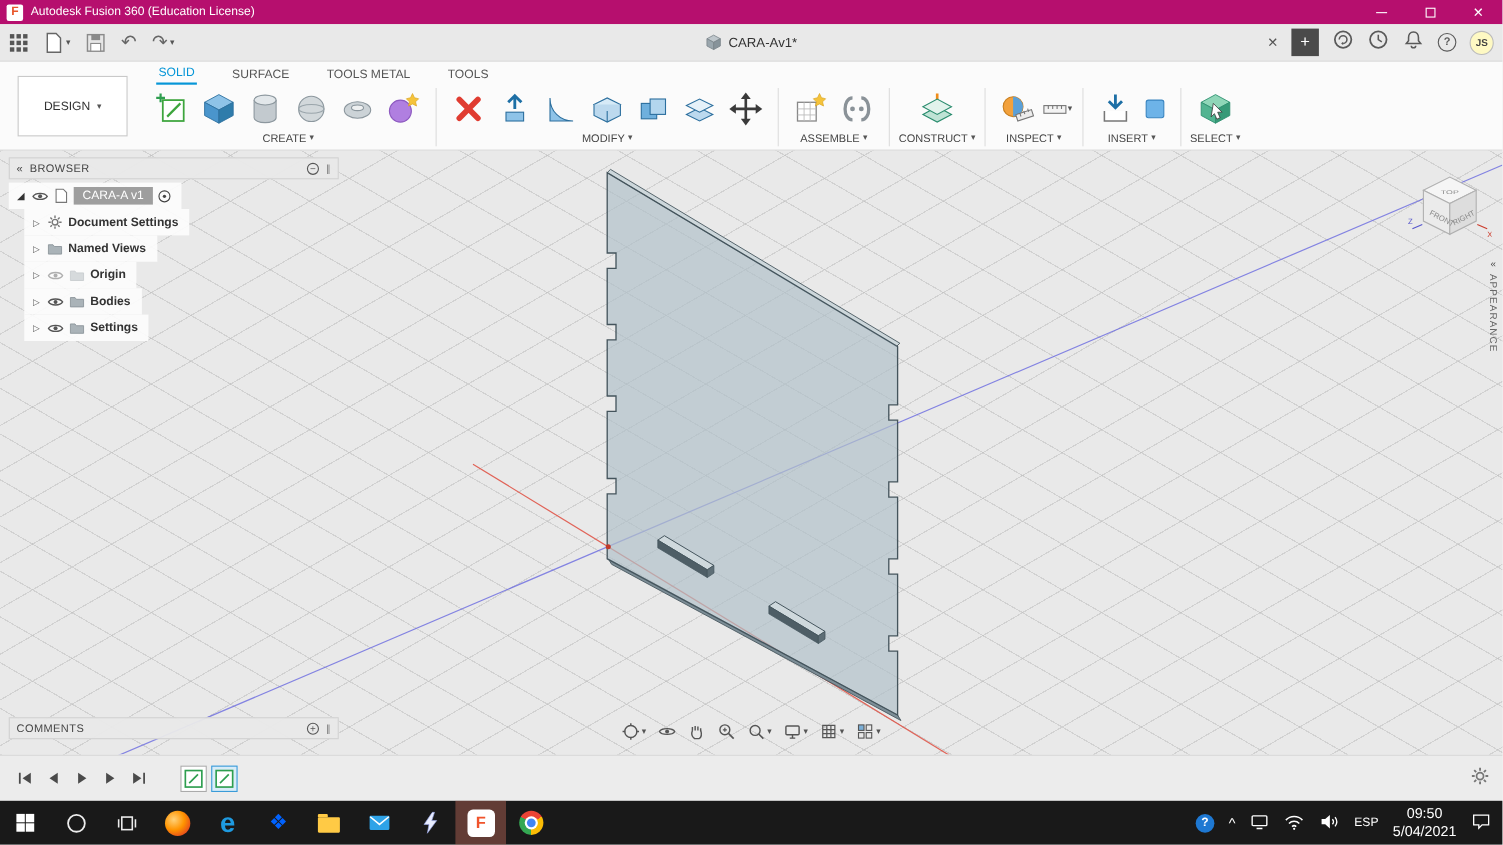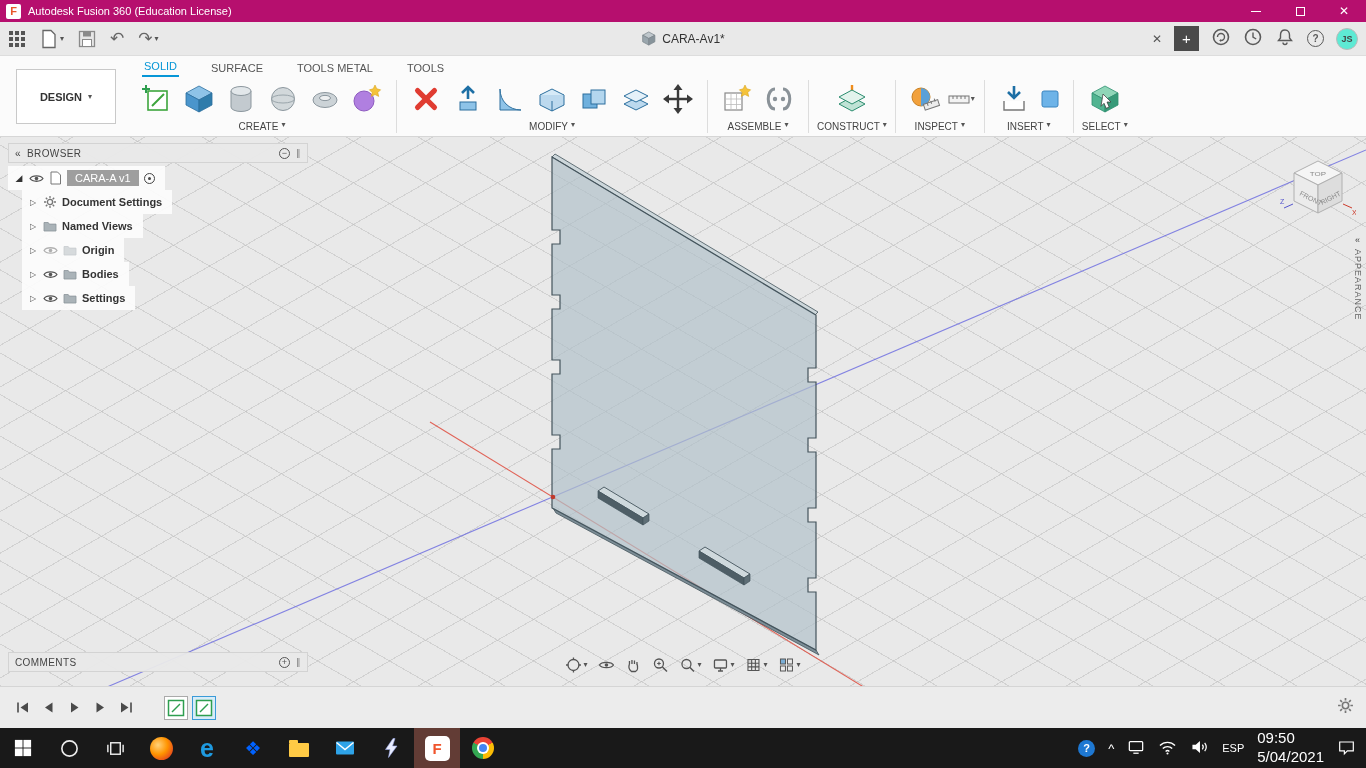--- a/index.html
+++ b/index.html
@@ -24,27 +24,27 @@
   .qat-btn { display:flex; align-items:center; gap:2px; color:#555; }
   .caret { font-size:8px; color:#555; line-height:1; }
   .doc-tab { position:absolute; left:50%; transform:translateX(-50%); display:flex;
     align-items:center; gap:6px; font-size:12px; color:#333; }
   .qat-right { margin-left:auto; display:flex; align-items:center; gap:12px; }
   .tab-close { color:#555; font-size:12px; }
   .new-tab-btn { width:25px; height:25px; background:#4a4a4a; color:#fff; font-size:15px;
     display:flex; align-items:center; justify-content:center; }
   .circle-glyph { width:17px; height:17px; border:1.5px solid #5a5a5a; border-radius:50%;
     color:#5a5a5a; font-size:10px; font-weight:bold; display:flex; align-items:center; justify-content:center; }
-  .avatar { width:22px; height:22px; background:#5eead4; border:1px solid #bbb; border-radius:50%;
+  .avatar { width:22px; height:22px; background:#fef9c3; border:1px solid #bbb; border-radius:50%;
     color:#444; font-size:9px; font-weight:bold; display:flex; align-items:center; justify-content:center; }
 
   
   .ribbon { height:81px; background:#fbfbfb; border-bottom:1px solid #d6d6d6; display:flex; flex:0 0 auto; }
   .design-box { margin:13px 12px 12px 16px; width:100px; border:1px solid #c9c9c9; background:#fff;
-    display:flex; align-items:center; justify-content:center; gap:6px; font-size:11px; color:#333;font-weight:bold; }
+    display:flex; align-items:center; justify-content:center; gap:6px; font-size:11px; color:#333; }
   .ribbon-main { flex:1; display:flex; flex-direction:column; }
   .ribbon-tabs { height:21px; display:flex; align-items:flex-end; gap:30px; padding:0 0 0 14px;
     font-size:11px; color:#555; }
   .rtab { padding:2px 2px 3px; }
   .rtab.active { color:#0696d7; border-bottom:2px solid #0696d7; }
   .ribbon-groups { flex:1; display:flex; }
   .rgroup { display:flex; flex-direction:column; align-items:center; padding:0 8px; }
   .rgroup-icons { flex:1; display:flex; align-items:center; }
   .rbtn { width:42px; height:44px; display:flex; align-items:center; justify-content:center; }
   .rbtn.small { width:30px; }
@@ -128,21 +128,21 @@
   .chrome-icon { width:22px; height:22px; border-radius:50%; position:relative;
     background:conic-gradient(from -60deg, #ea4335 0deg 120deg, #fbbc05 120deg 240deg, #34a853 240deg 360deg); }
   .chrome-icon::before { content:''; position:absolute; left:5px; top:5px; width:12px; height:12px;
     background:#fff; border-radius:50%; }
   .chrome-icon::after { content:''; position:absolute; left:7px; top:7px; width:8px; height:8px;
     background:#4285f4; border-radius:50%; }
   .tray { margin-left:auto; display:flex; align-items:center; gap:13px; padding-right:10px; font-size:11px; }
   .help-badge { width:17px; height:17px; background:#1e78d2; border-radius:50%; color:#fff;
     font-size:11px; font-weight:bold; display:flex; align-items:center; justify-content:center; }
   .chevron-up { font-size:13px; }
-  .clock-block { line-height:1.25; font-size:15px; }
+  .clock-block { text-align:center; line-height:1.25; font-size:13px; }
 </style>
 </head>
 <body>
 
 <div class="app">
 
   <div class="titlebar">
     <span class="fusion-logo">F</span>
     <span>Autodesk Fusion 360 (Education License)</span>
     <div class="win-controls">

